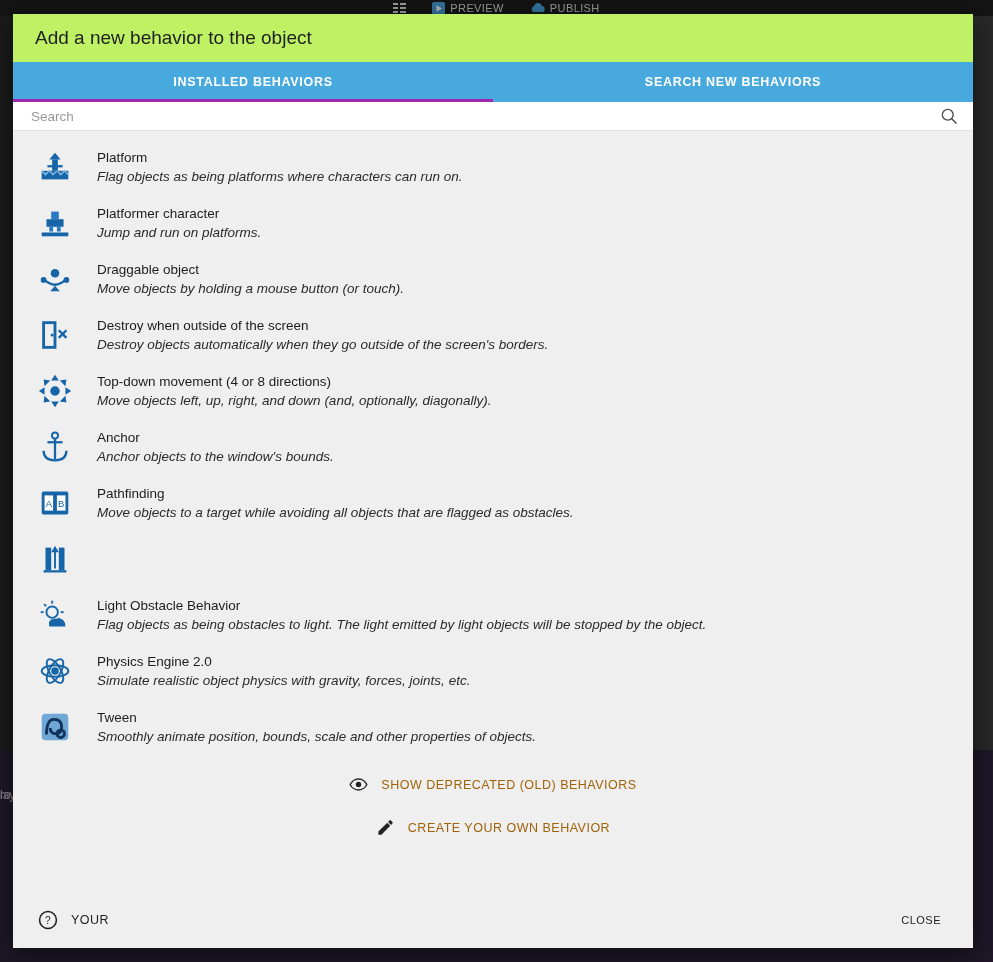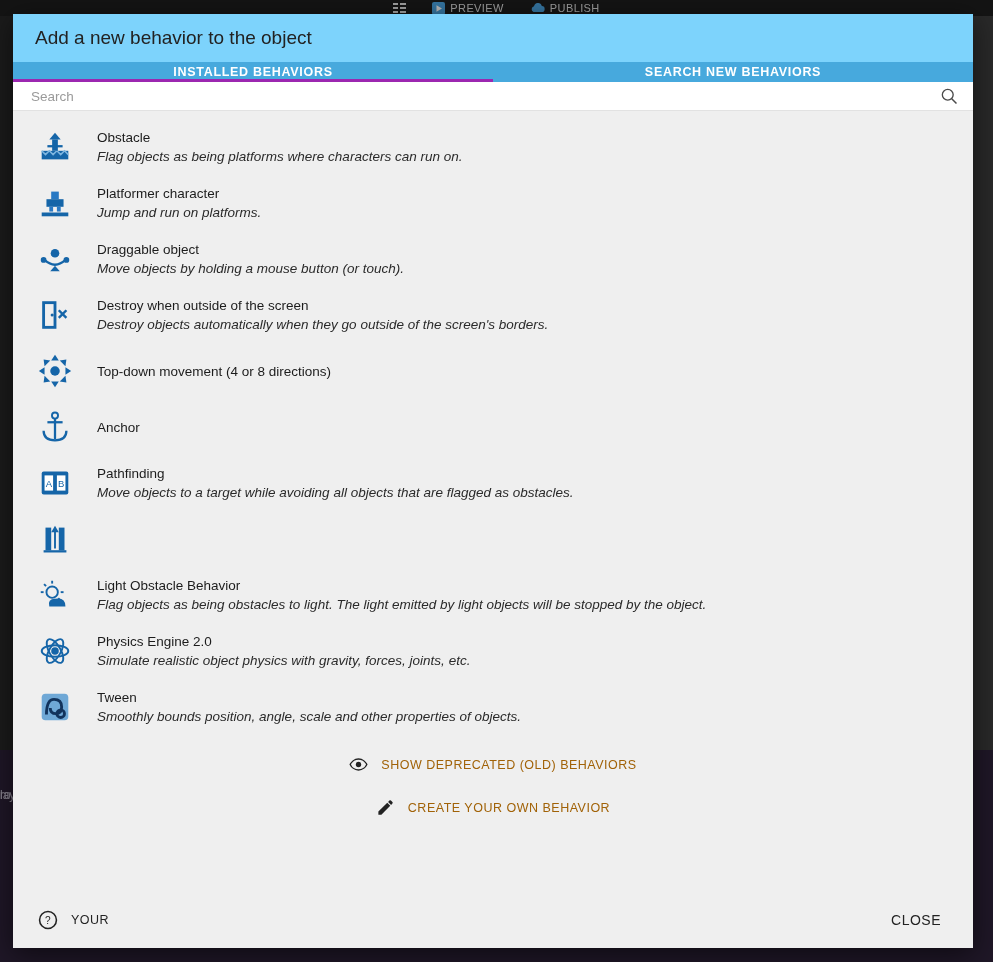--- a/index.html
+++ b/index.html
@@ -77,26 +77,26 @@
     display: flex;
     flex-direction: column;
     overflow: hidden;
   }
   .dlg-title {
     height: 48px;
     line-height: 48px;
     padding: 0 22px;
     font-size: 19px;
     color: #222;
-    background: #7dd3fc;
+    background: #bef264;
     flex: 0 0 auto;
   }
   .tabs {
     display: flex;
-    height: 20px;
+    height: 40px;
     background: #47a9dd;
     flex: 0 0 auto;
   }
   .tab {
     flex: 1 1 50%;
     display: flex;
     align-items: center;
     justify-content: center;
     color: #ffffff;
     font-size: 12.5px;
@@ -215,21 +215,21 @@
     color: #222;
     letter-spacing: .5px;
     cursor: pointer;
     font-family: "Liberation Sans", sans-serif;
     padding: 0;
   }
   .help-btn svg { width: 22px; height: 22px; display: block; }
   .close-btn {
     background: none;
     border: none;
-    font-size: 14px;
+    font-size: 11px;
     color: #222;
     letter-spacing: .5px;
     cursor: pointer;
     font-family: "Liberation Sans", sans-serif;
     padding: 6px 8px;
   }
 
   
   .list-area::-webkit-scrollbar { width: 10px; }
   .list-area::-webkit-scrollbar-thumb { background: #c9c9c9; }
@@ -299,21 +299,21 @@
       <div class="b-icon">
         <svg viewBox="0 0 40 40">
           <rect x="6" y="24" width="28" height="9" fill="#1565a8"></rect>
           <path d="M6 24 L10 28 L14 24 L18 28 L22 24 L26 28 L30 24 L34 28" stroke="#7fb6e0" stroke-width="1.6" fill="none"></path>
           <rect x="17" y="12" width="6" height="12" fill="#1565a8"></rect>
           <polygon points="20,5 26,12 14,12" fill="#1565a8"></polygon>
           <rect x="12" y="18" width="16" height="2.4" fill="#1565a8"></rect>
         </svg>
       </div>
       <div class="b-text">
-        <div class="b-name">Obstacle</div>
+        <div class="b-name">Platform</div>
         <div class="b-desc">Flag objects as being platforms where characters can run on.</div>
       </div>
     </div>
 
     <div class="behavior">
       <div class="b-icon">
         <svg viewBox="0 0 40 40">
           <rect x="6" y="30" width="28" height="4" fill="#1565a8"></rect>
           <rect x="16" y="8" width="8" height="8" fill="#2979c4"></rect>
           <rect x="11" y="16" width="18" height="8" fill="#1565a8"></rect>
@@ -371,34 +371,36 @@
             <polygon points="37,20 31,16 31,24"></polygon>
             <polygon points="8,8 15,9 9,15"></polygon>
             <polygon points="32,8 31,15 25,9"></polygon>
             <polygon points="8,32 9,25 15,31"></polygon>
             <polygon points="32,32 25,31 31,25"></polygon>
           </g>
         </svg>
       </div>
       <div class="b-text">
         <div class="b-name">Top-down movement (4 or 8 directions)</div>
+        <div class="b-desc">Move objects left, up, right, and down (and, optionally, diagonally).</div>
       </div>
     </div>
 
     <div class="behavior">
       <div class="b-icon">
         <svg viewBox="0 0 40 40">
           <circle cx="20" cy="8" r="3.2" fill="none" stroke="#1565a8" stroke-width="2"></circle>
           <line x1="20" y1="11" x2="20" y2="33" stroke="#1565a8" stroke-width="2.4"></line>
           <line x1="12" y1="15" x2="28" y2="15" stroke="#1565a8" stroke-width="2.4"></line>
           <path d="M8 24 Q8 34 20 34 Q32 34 32 24" stroke="#1565a8" stroke-width="2.4" fill="none"></path>
         </svg>
       </div>
       <div class="b-text">
         <div class="b-name">Anchor</div>
+        <div class="b-desc">Anchor objects to the window's bounds.</div>
       </div>
     </div>
 
     <div class="behavior">
       <div class="b-icon">
         <svg viewBox="0 0 40 40">
           <rect x="6" y="8" width="28" height="24" rx="2" fill="#1565a8"></rect>
           <rect x="9" y="12" width="9" height="16" fill="#ffffff"></rect>
           <rect x="22" y="12" width="9" height="16" fill="#ffffff"></rect>
           <text x="13.5" y="24" font-size="10" text-anchor="middle" fill="#1565a8" font-family="Liberation Sans, sans-serif">A</text>
@@ -464,21 +466,21 @@
     <div class="behavior">
       <div class="b-icon">
         <svg viewBox="0 0 40 40">
           <rect x="6" y="6" width="28" height="28" rx="4" fill="#6fa8d6"></rect>
           <path d="M11 28 Q11 12 19 12 Q27 12 27 20 Q27 27 21 27 Q15 27 15 21" stroke="#12335c" stroke-width="3" fill="none"></path>
           <circle cx="26" cy="27" r="4" fill="none" stroke="#12335c" stroke-width="3"></circle>
         </svg>
       </div>
       <div class="b-text">
         <div class="b-name">Tween</div>
-        <div class="b-desc">Smoothly bounds position, angle, scale and other properties of objects.</div>
+        <div class="b-desc">Smoothly animate position, bounds, scale and other properties of objects.</div>
       </div>
     </div>
 
     <div class="extra-actions">
       <button class="extra-btn">
         <svg viewBox="0 0 24 24">
           <path d="M12 5C6.5 5 2.7 9.4 1.5 12c1.2 2.6 5 7 10.5 7s9.3-4.4 10.5-7C21.3 9.4 17.5 5 12 5z" fill="none" stroke="#222" stroke-width="1.7"></path>
           <circle cx="12" cy="12" r="3.4" fill="#222"></circle>
         </svg>
         <span>SHOW DEPRECATED (OLD) BEHAVIORS</span>

